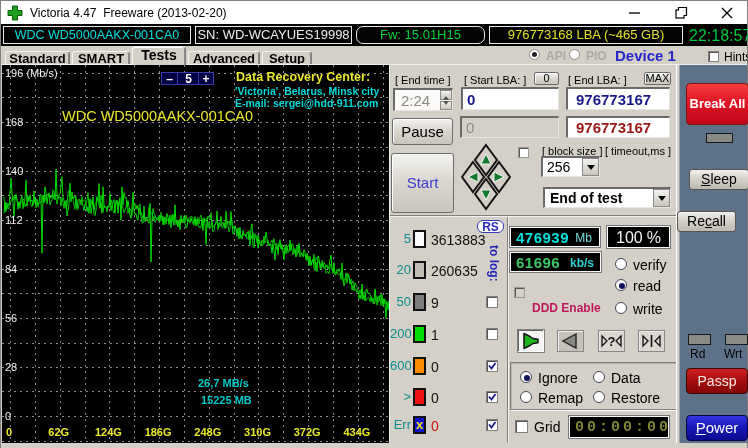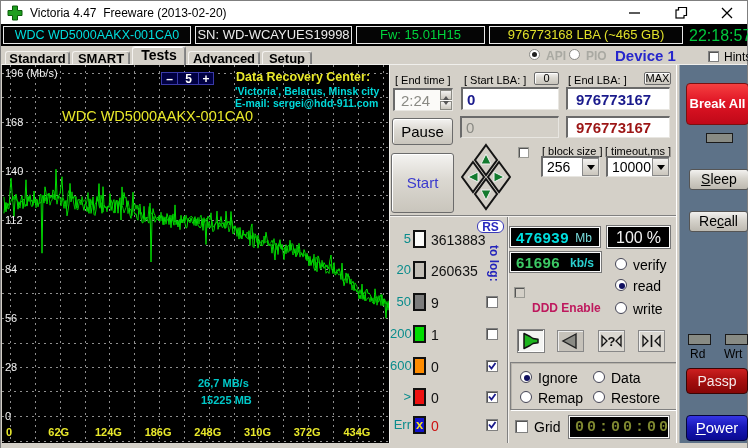--- a/index.html
+++ b/index.html
@@ -55,21 +55,21 @@
         <path d="M6.5 9v-2.5h8v8h-2.5" fill="#fff" stroke="#000" stroke-width="1.2"></path>
       </svg>
   <svg class="abs" style="left:716px;top:0" width="20" height="23">
         <path d="M5 7l10 10M15 7L5 17" stroke="#000" stroke-width="1.3"></path>
       </svg>
 </div>
 
 <div class="abs" id="infobar">
   <div class="seg" style="left:2px;width:188px;color:#00dede;font-size:12.5px;">WDC WD5000AAKX-001CA0</div>
   <div class="seg" style="left:194px;width:157px;color:#ececec;">SN: WD-WCAYUES19998</div>
-  <div class="seg" style="left:355px;width:129px;color:#00d43c;">Fw: 15.01H15</div>
+  <div class="seg" style="left:355px;width:129px;color:#00d43c;border-radius:7px;">Fw: 15.01H15</div>
   <div class="seg" style="left:488px;width:194px;color:#e0e02a;">976773168 LBA (~465 GB)</div>
   <div class="abs" style="left:688px;top:3px;width:58px;text-align:center;color:#00c83c;font-size:16px;">22:18:57</div>
 </div>
 
 <div class="abs" id="tabbar">
   <div class="tab" style="left:4px;width:65px;">Standard</div>
   <div class="tab" style="left:71px;width:58px;">SMART</div>
   <div class="tab active" style="left:131px;width:54px;line-height:17px;font-size:14px;">Tests</div>
   <div class="tab" style="left:187px;width:72px;">Advanced</div>
   <div class="tab" style="left:261px;width:50px;">Setup</div>
@@ -187,22 +187,22 @@
     </g>
   </svg>
   <div class="cb" style="left:128px;top:82px;width:11px;height:11px;border-color:#9a9a94;"></div>
 
   <div class="lbl" style="left:152px;top:80px;">[ block size ]</div>
   <div class="lbl" style="left:215px;top:80px;">[ timeout,ms ]</div>
   <div class="combo" style="left:151px;top:91px;width:59px;height:21px;">
         <span style="position:absolute;left:4px;top:1px;font-size:14px;">256</span>
         <span class="arr"></span>
       </div>
-  <div class="combo" style="left:216px;top:91px;width:64px;height:21px;">
-        <span style="position:absolute;left:4px;top:1px;font-size:14px;">10000</span>
+  <div class="combo" style="left:153px;top:122px;width:128px;height:21px;">
+        <span style="position:absolute;left:5px;top:1px;font-size:14px;font-weight:bold;">End of test</span>
         <span class="arr"></span>
       </div>
 
   <div class="abs" style="left:0;top:150px;width:287px;height:1px;background:#808080;"></div>
   <div class="abs" style="left:0;top:151px;width:287px;height:1px;background:#f4f2ef;"></div>
 
   <div class="abs" style="left:87px;top:155px;width:27px;height:13px;background:#fff;border:1px solid #3a3ab8;font-size:12px;font-weight:bold;color:#2a2ac0;text-align:center;line-height:12px;border-radius:6px;">RS</div>
   <div class="abs" style="left:97px;top:180px;font-size:12px;font-weight:bold;color:#2222bb;writing-mode:vertical-rl;">to log:</div>
 <div class="abs" style="left:0;top:166px;width:21px;text-align:right;font-size:13px;color:#0a8c8c;">5</div>
 <div class="abs" style="left:23px;top:165px;width:13px;height:18px;border:2px solid #111;background:#fbfbf9;"></div>
@@ -310,21 +310,21 @@
   <div class="lbl" style="left:144px;top:354px;font-size:14px;">Grid</div>
   <div class="lcd" style="left:179px;top:351px;width:100px;height:22px;">
     <span style="position:absolute;left:5px;top:2px;font-size:15px;color:#7e8830;font-family:'Liberation Mono',monospace;letter-spacing:3px;">00:00:00</span>
   </div>
 </div>
 
 <div class="abs" id="sidebar">
   <div class="sbtn" style="left:9px;top:18px;width:63px;height:42px;background:linear-gradient(#f54040,#e01525 45%,#c00818);border:1px solid #7a1010;color:#fff;font-size:13px;font-weight:bold;line-height:40px;border-radius:4px;">Break All</div>
   <div class="ind" style="left:29px;top:68px;width:27px;height:10px;"></div>
   <div class="sbtn" style="left:12px;top:104px;width:60px;height:21px;background:linear-gradient(#f2f1ef,#d5d2cb 45%,#bdb9b0);border:1px solid #555;font-size:14px;color:#000;line-height:19px;"><u>S</u>leep</div>
-  <div class="sbtn" style="left:12px;top:146px;width:59px;height:21px;background:linear-gradient(#f2f1ef,#d5d2cb 45%,#bdb9b0);border:1px solid #555;font-size:14px;color:#000;line-height:19px;">Re<u>c</u>all</div>
+  <div class="sbtn" style="left:0;top:146px;width:59px;height:21px;background:linear-gradient(#f2f1ef,#d5d2cb 45%,#bdb9b0);border:1px solid #555;font-size:14px;color:#000;line-height:19px;">Re<u>c</u>all</div>
   <div class="ind" style="left:11px;top:269px;width:23px;height:11px;"></div>
   <div class="ind" style="left:48px;top:269px;width:23px;height:11px;"></div>
   <div class="abs" style="left:13px;top:282px;font-size:12px;color:#000;">Rd</div>
   <div class="abs" style="left:47px;top:282px;font-size:12px;color:#000;">Wrt</div>
   <div class="sbtn" style="left:9px;top:303px;width:62px;height:26px;background:linear-gradient(#cc2020,#a80f0f 45%,#860606);border:1px solid #3a0505;color:#f5eaea;font-size:14px;line-height:24px;border-radius:4px;">Passp</div>
   <div class="sbtn" style="left:9px;top:350px;width:62px;height:26px;background:linear-gradient(#3535e5,#1818b8 45%,#0a0a90);border:1px solid #05053a;color:#fff;font-size:15px;line-height:24px;border-radius:4px;"><u>P</u>ower</div>
 </div>
 <div class="abs" style="left:0;top:442px;width:746px;height:5px;background:#d4d0c8;"></div>
 </div>
 

